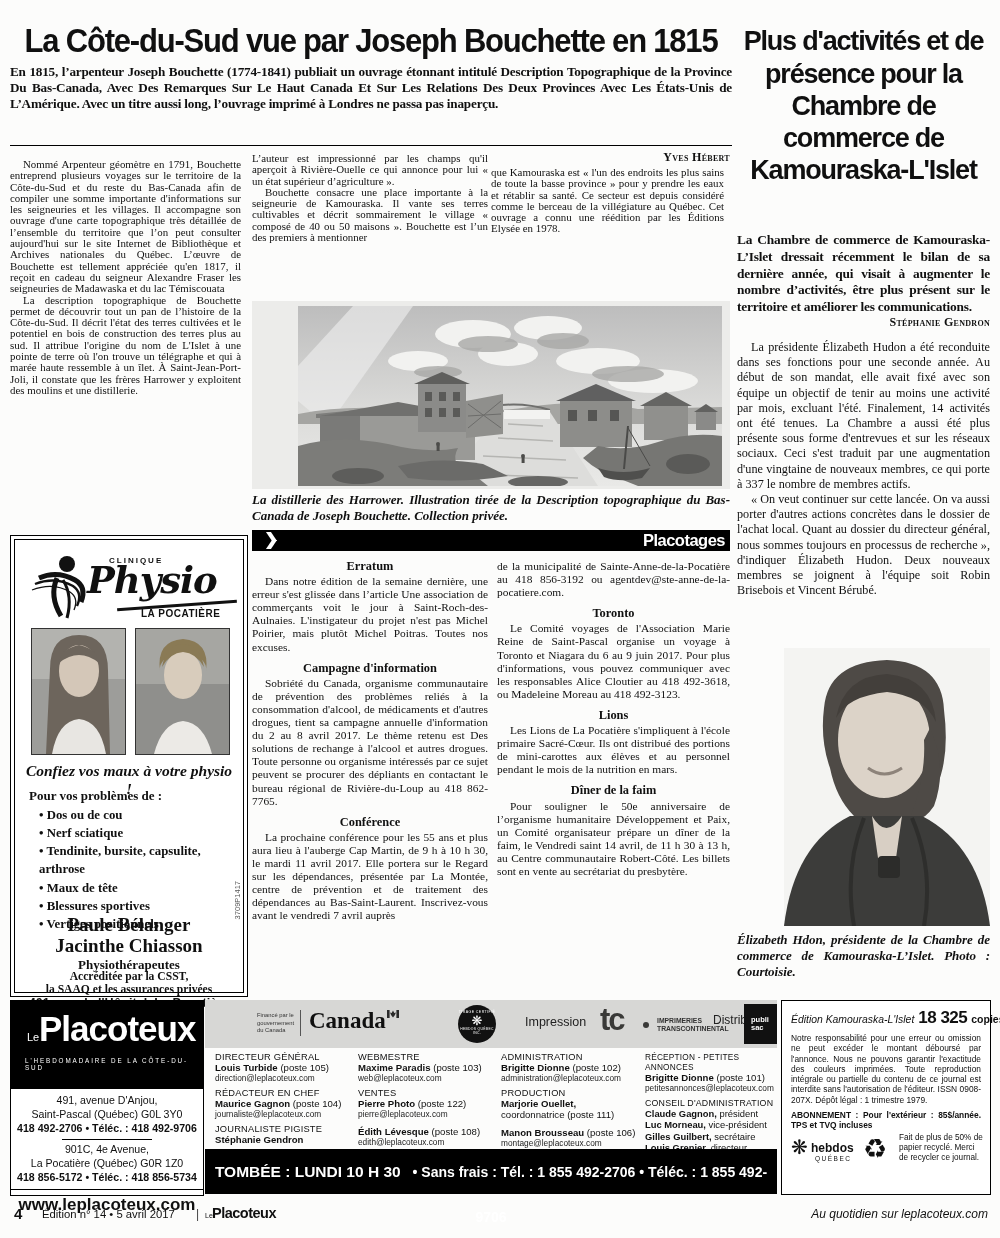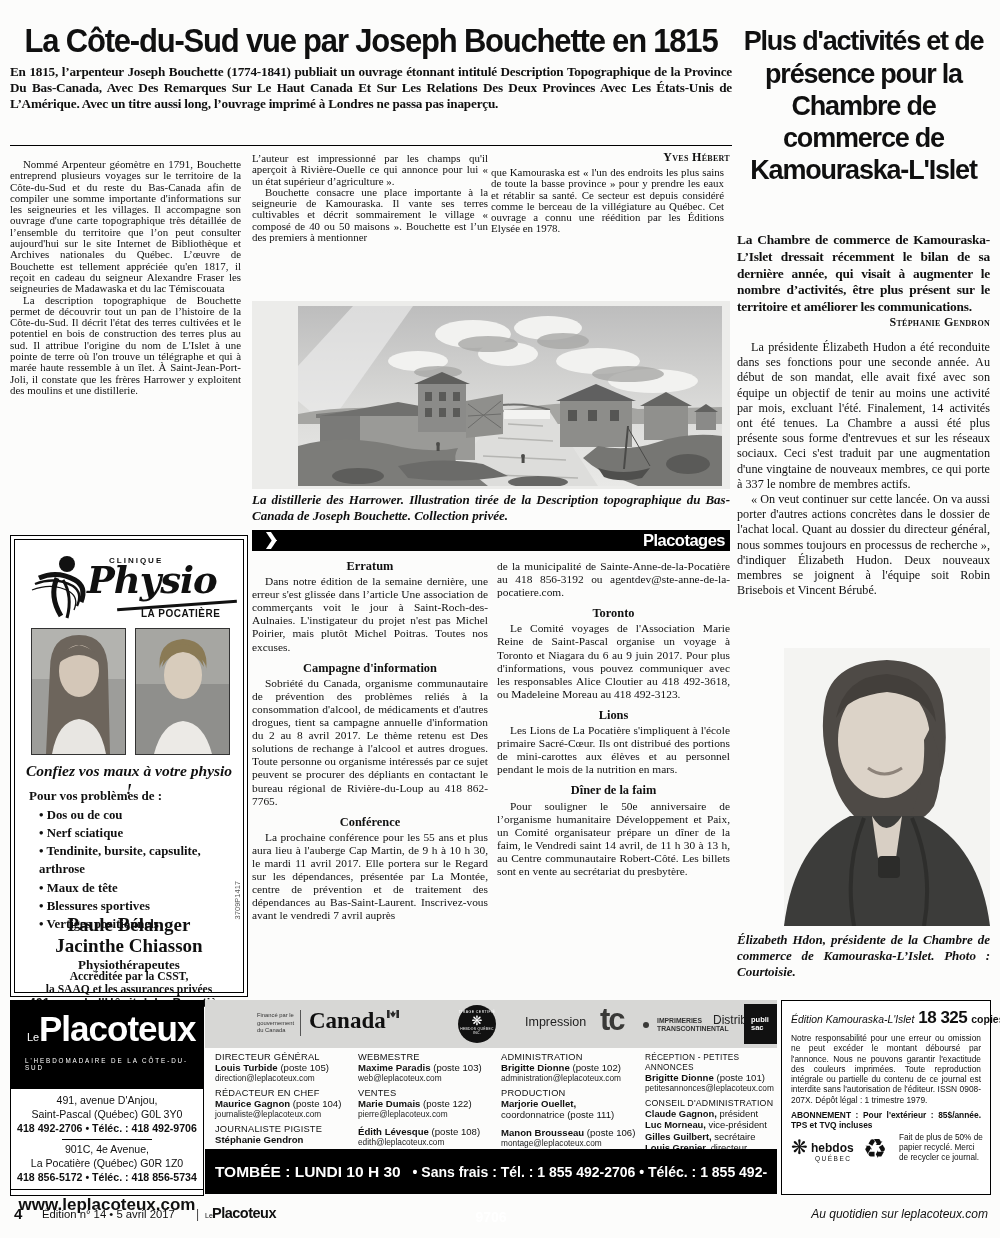--- a/index.html
+++ b/index.html
@@ -332,21 +332,21 @@
       <div class="st-mail">journaliste@leplacoteux.com</div>
       <div class="st-role">JOURNALISTE PIGISTE</div>
       <div class="st-name"><b>Stéphanie Gendron</b></div>
       <div class="st-role"><span>CARICATURISTE : </span><b class="st-name">Métyvié</b></div>
     </div>
     <div class="abs" style="left:153px;top:50px;width:133px;">
       <div class="st-role" style="margin-top:2px;">WEBMESTRE</div>
       <div class="st-name"><b>Maxime Paradis</b> <span>(poste 103)</span></div>
       <div class="st-mail">web@leplacoteux.com</div>
       <div class="st-role">VENTES</div>
-      <div class="st-name"><b>Marie Dumais</b> <span>(poste 122)</span></div>
+      <div class="st-name"><b>Pierre Photo</b> <span>(poste 122)</span></div>
       <div class="st-mail">pierre@leplacoteux.com</div>
       <div class="st-name" style="margin-top:7px;"><b>Édith Lévesque</b> <span>(poste 108)</span></div>
       <div class="st-mail">edith@leplacoteux.com</div>
     </div>
     <div class="abs" style="left:296px;top:50px;width:138px;">
       <div class="st-role" style="margin-top:2px;">ADMINISTRATION</div>
       <div class="st-name"><b>Brigitte Dionne</b> <span>(poste 102)</span></div>
       <div class="st-mail">administration@leplacoteux.com</div>
       <div class="st-role">PRODUCTION</div>
       <div class="st-name"><b>Marjorie Ouellet,</b></div>

